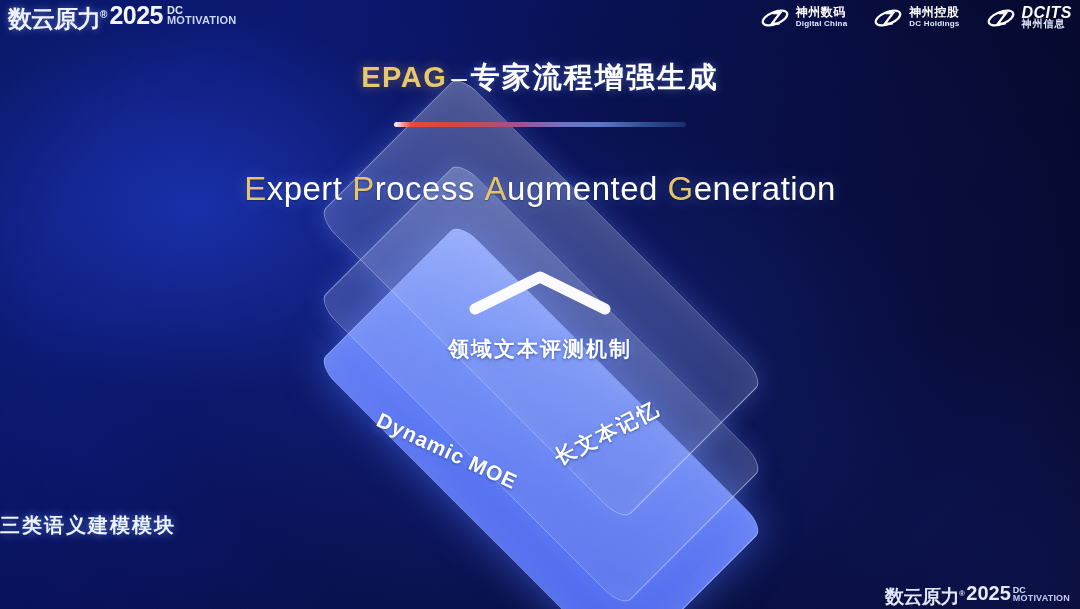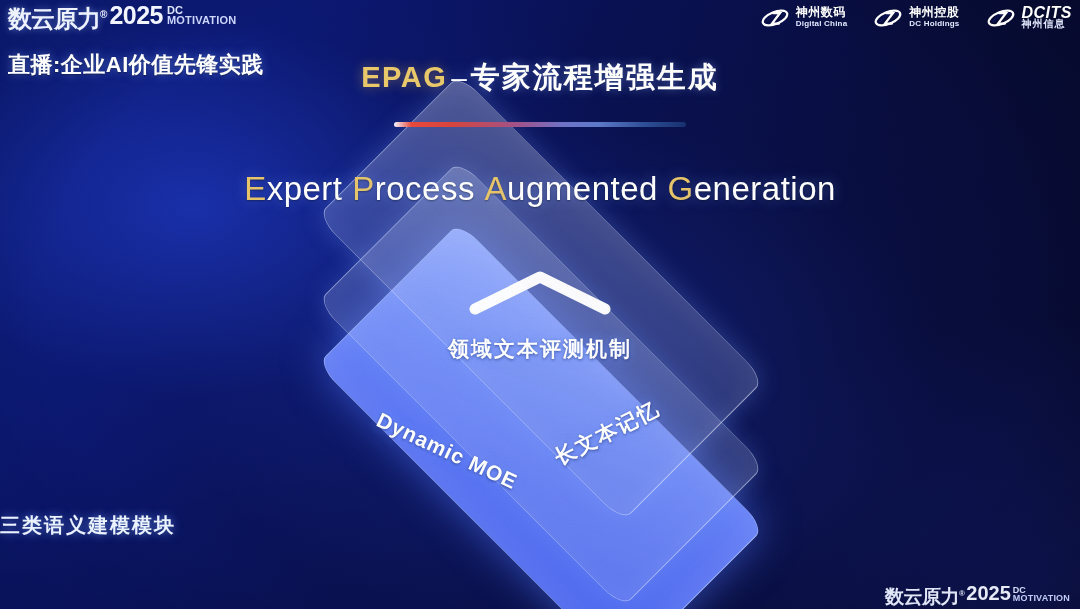--- a/index.html
+++ b/index.html
@@ -251,21 +251,20 @@
 
   <div class="brand-top">
     <span class="brand-cn"><span>数云原力</span><span class="brand-reg">®</span></span>
     <span class="brand-year">2025</span>
     <span class="brand-dcm">
       <span class="brand-dc">DC</span>
       <span class="brand-mot">MOTIVATION</span>
     </span>
   </div>
 
-  <div class="livetitle">直播:企业AI价值先锋实践</div>
 
   <div class="logos">
 
     <div class="logo">
       <svg class="logo-mark" viewBox="0 0 60 44">
         <ellipse cx="30" cy="22" rx="26" ry="12" fill="none" stroke="#ffffff" stroke-width="4.5" transform="rotate(-22 30 22)"></ellipse>
         <path d="M14 30 C24 14, 40 10, 50 14" fill="none" stroke="#0b1150" stroke-width="5"></path>
         <path d="M26 12 L40 12 L24 33 L38 33" fill="none" stroke="#ffffff" stroke-width="4.5" stroke-linecap="round"></path>
       </svg>
       <span class="logo-txt">

